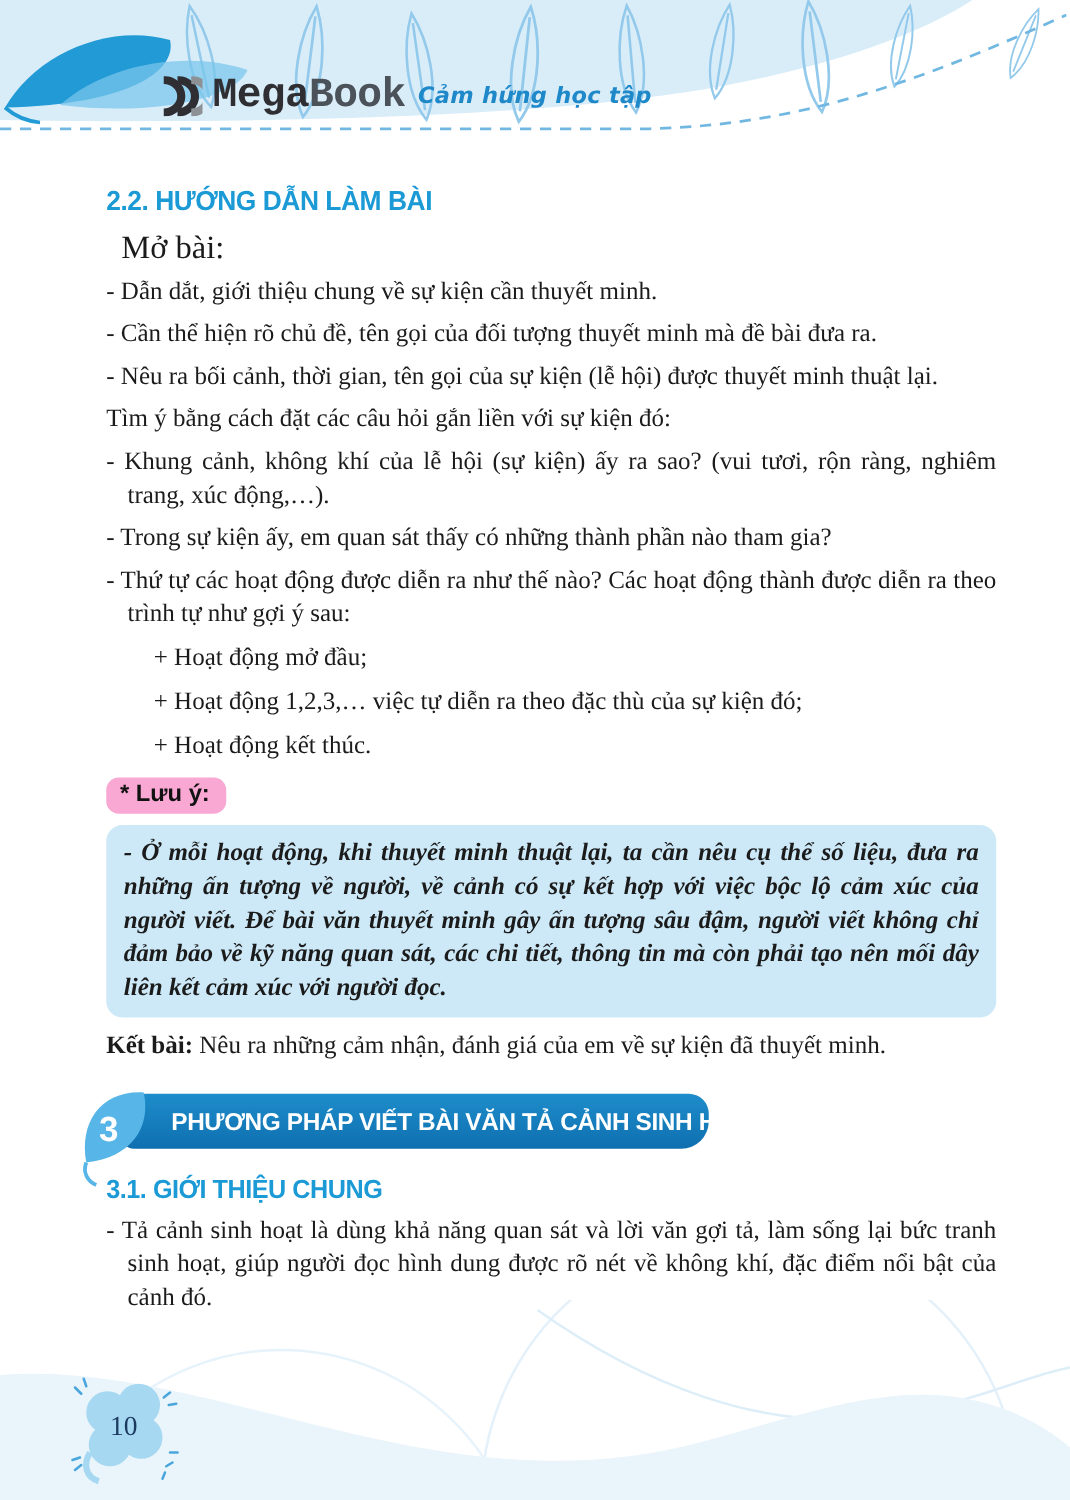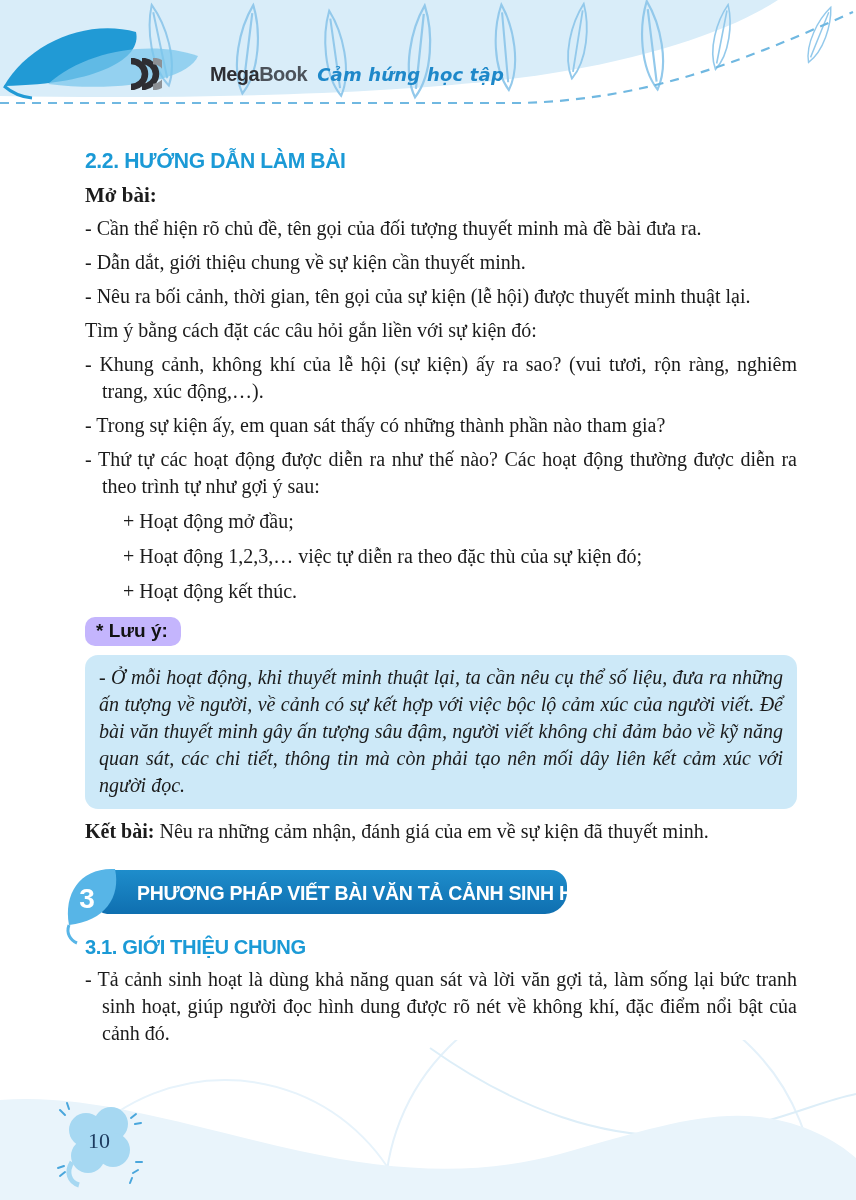--- a/index.html
+++ b/index.html
@@ -4,41 +4,41 @@
 <style>
   html,body{margin:0;padding:0;background:#ffffff;}
   .page{position:relative;width:856px;height:1200px;overflow:hidden;background:#fff;
         font-family:"Liberation Serif", serif;color:#1b1b1b;}
   svg{display:block;}
 
   
   .header-svg{position:absolute;top:0;left:0;z-index:1;}
   .logo{position:absolute;top:58px;left:128px;z-index:2;display:flex;align-items:center;gap:6px;}
   .logo-mark{margin-right:2px;}
-  .logo-text{font-family:Liberation Sans, sans-serif;font-weight:bold;font-size:20px;letter-spacing:-0.5px;margin-left:40px;}
+  .logo-text{font-family:Liberation Mono, monospace;font-weight:bold;font-size:33px;letter-spacing:-0.5px;}
   .logo-mega{color:#2e2e33;}
   .logo-book{color:#4c525a;}
   .tagline{font-family:"DejaVu Sans",sans-serif;font-style:italic;font-weight:600;
            font-size:18px;color:#1e88c9;margin-left:4px;letter-spacing:0.2px;}
 
   
   .bottom-svg{position:absolute;left:0;bottom:0;z-index:0;}
 
   
   .content{position:absolute;left:85px;top:148px;width:712px;z-index:2;}
   .h-blue{font-family:"Liberation Sans",sans-serif;font-weight:bold;color:#1b9ad6;
           font-size:22px;letter-spacing:-0.4px;margin:0 0 9px 0;transform:scaleX(0.96);transform-origin:left;}
-  .lbl{font-weight:bold;font-size:21px;margin:3px 0;}
+  .lbl{font-weight:normal;font-size:26px;margin:3px 12px;}
   .para{font-size:20px;line-height:1.35;text-align:justify;margin:7px 0;}
   .hang{padding-left:17px;text-indent:-17px;}
   .step{padding-left:38px;margin:8px 0;}
-  .note-pill{display:inline-block;background:#c4b5fd;border-radius:10px;padding:3px 13px 4px 11px;
+  .note-pill{display:inline-block;background:#f9a8d4;border-radius:10px;padding:3px 13px 4px 11px;
              font-family:"Liberation Sans",sans-serif;font-weight:bold;font-size:19px;color:#121212;
              margin:4px 0 7px 0;}
-  .note-block{background:#cde9f8;border-radius:13px;padding:7px 14px 8px 14px;margin:2px 0 9px 0;}
+  .note-block{background:#cde9f8;border-radius:13px;padding:7px 14px 8px 14px;margin:2px 0 9px 0;font-weight:bold;}
   .note-block .para{font-style:italic;margin:2px 0;}
   .ketbai{margin:6px 0 18px 0;}
 
   
   .banner-row{position:relative;height:60px;margin:12px 0 6px 0;}
   .banner-bar{position:absolute;left:12px;top:7px;width:470px;height:44px;
               background:linear-gradient(180deg,#1e8dcb,#0f6fb0);
               border-radius:10px 16px 22px 10px;color:#fff;
               font-family:"Liberation Sans",sans-serif;font-weight:bold;font-size:19.5px;
               letter-spacing:-0.3px;line-height:46px;padding-left:40px;box-sizing:border-box;
@@ -114,28 +114,28 @@
       </g>
       <text x="99" y="108" text-anchor="middle" font-family="Liberation Serif, serif" font-size="22" fill="#1c3a5e">10</text>
     </g>
   </svg>
 
   <div class="content">
 
     <div class="h-blue">2.2. HƯỚNG DẪN LÀM BÀI</div>
 
     <div class="lbl">Mở bài:</div>
+    <div class="para hang">- Dẫn dắt, giới thiệu chung về sự kiện cần thuyết minh.</div>
     <div class="para hang">- Cần thể hiện rõ chủ đề, tên gọi của đối tượng thuyết minh mà đề bài đưa ra.</div>
-    <div class="para hang">- Dẫn dắt, giới thiệu chung về sự kiện cần thuyết minh.</div>
     <div class="para hang">- Nêu ra bối cảnh, thời gian, tên gọi của sự kiện (lễ hội) được thuyết minh thuật lại.</div>
 
     <div class="para">Tìm ý bằng cách đặt các câu hỏi gắn liền với sự kiện đó:</div>
     <div class="para hang">- Khung cảnh, không khí của lễ hội (sự kiện) ấy ra sao? (vui tươi, rộn ràng, nghiêm trang, xúc động,…).</div>
     <div class="para hang">- Trong sự kiện ấy, em quan sát thấy có những thành phần nào tham gia?</div>
-    <div class="para hang">- Thứ tự các hoạt động được diễn ra như thế nào? Các hoạt động thường được diễn ra theo trình tự như gợi ý sau:</div>
+    <div class="para hang">- Thứ tự các hoạt động được diễn ra như thế nào? Các hoạt động thành được diễn ra theo trình tự như gợi ý sau:</div>
     <div class="para step">+ Hoạt động mở đầu;</div>
     <div class="para step">+ Hoạt động 1,2,3,… việc tự diễn ra theo đặc thù của sự kiện đó;</div>
     <div class="para step">+ Hoạt động kết thúc.</div>
 
     <div class="note-pill">* Lưu ý:</div>
     <div class="note-block">
       <div class="para">- Ở mỗi hoạt động, khi thuyết minh thuật lại, ta cần nêu cụ thể số liệu, đưa ra những ấn tượng về người, về cảnh có sự kết hợp với việc bộc lộ cảm xúc của người viết. Để bài văn thuyết minh gây ấn tượng sâu đậm, người viết không chỉ đảm bảo về kỹ năng quan sát, các chi tiết, thông tin mà còn phải tạo nên mối dây liên kết cảm xúc với người đọc.</div>
     </div>
 
     <div class="para ketbai"><b>Kết bài:</b><span> Nêu ra những cảm nhận, đánh giá của em về sự kiện đã thuyết minh.</span></div>

